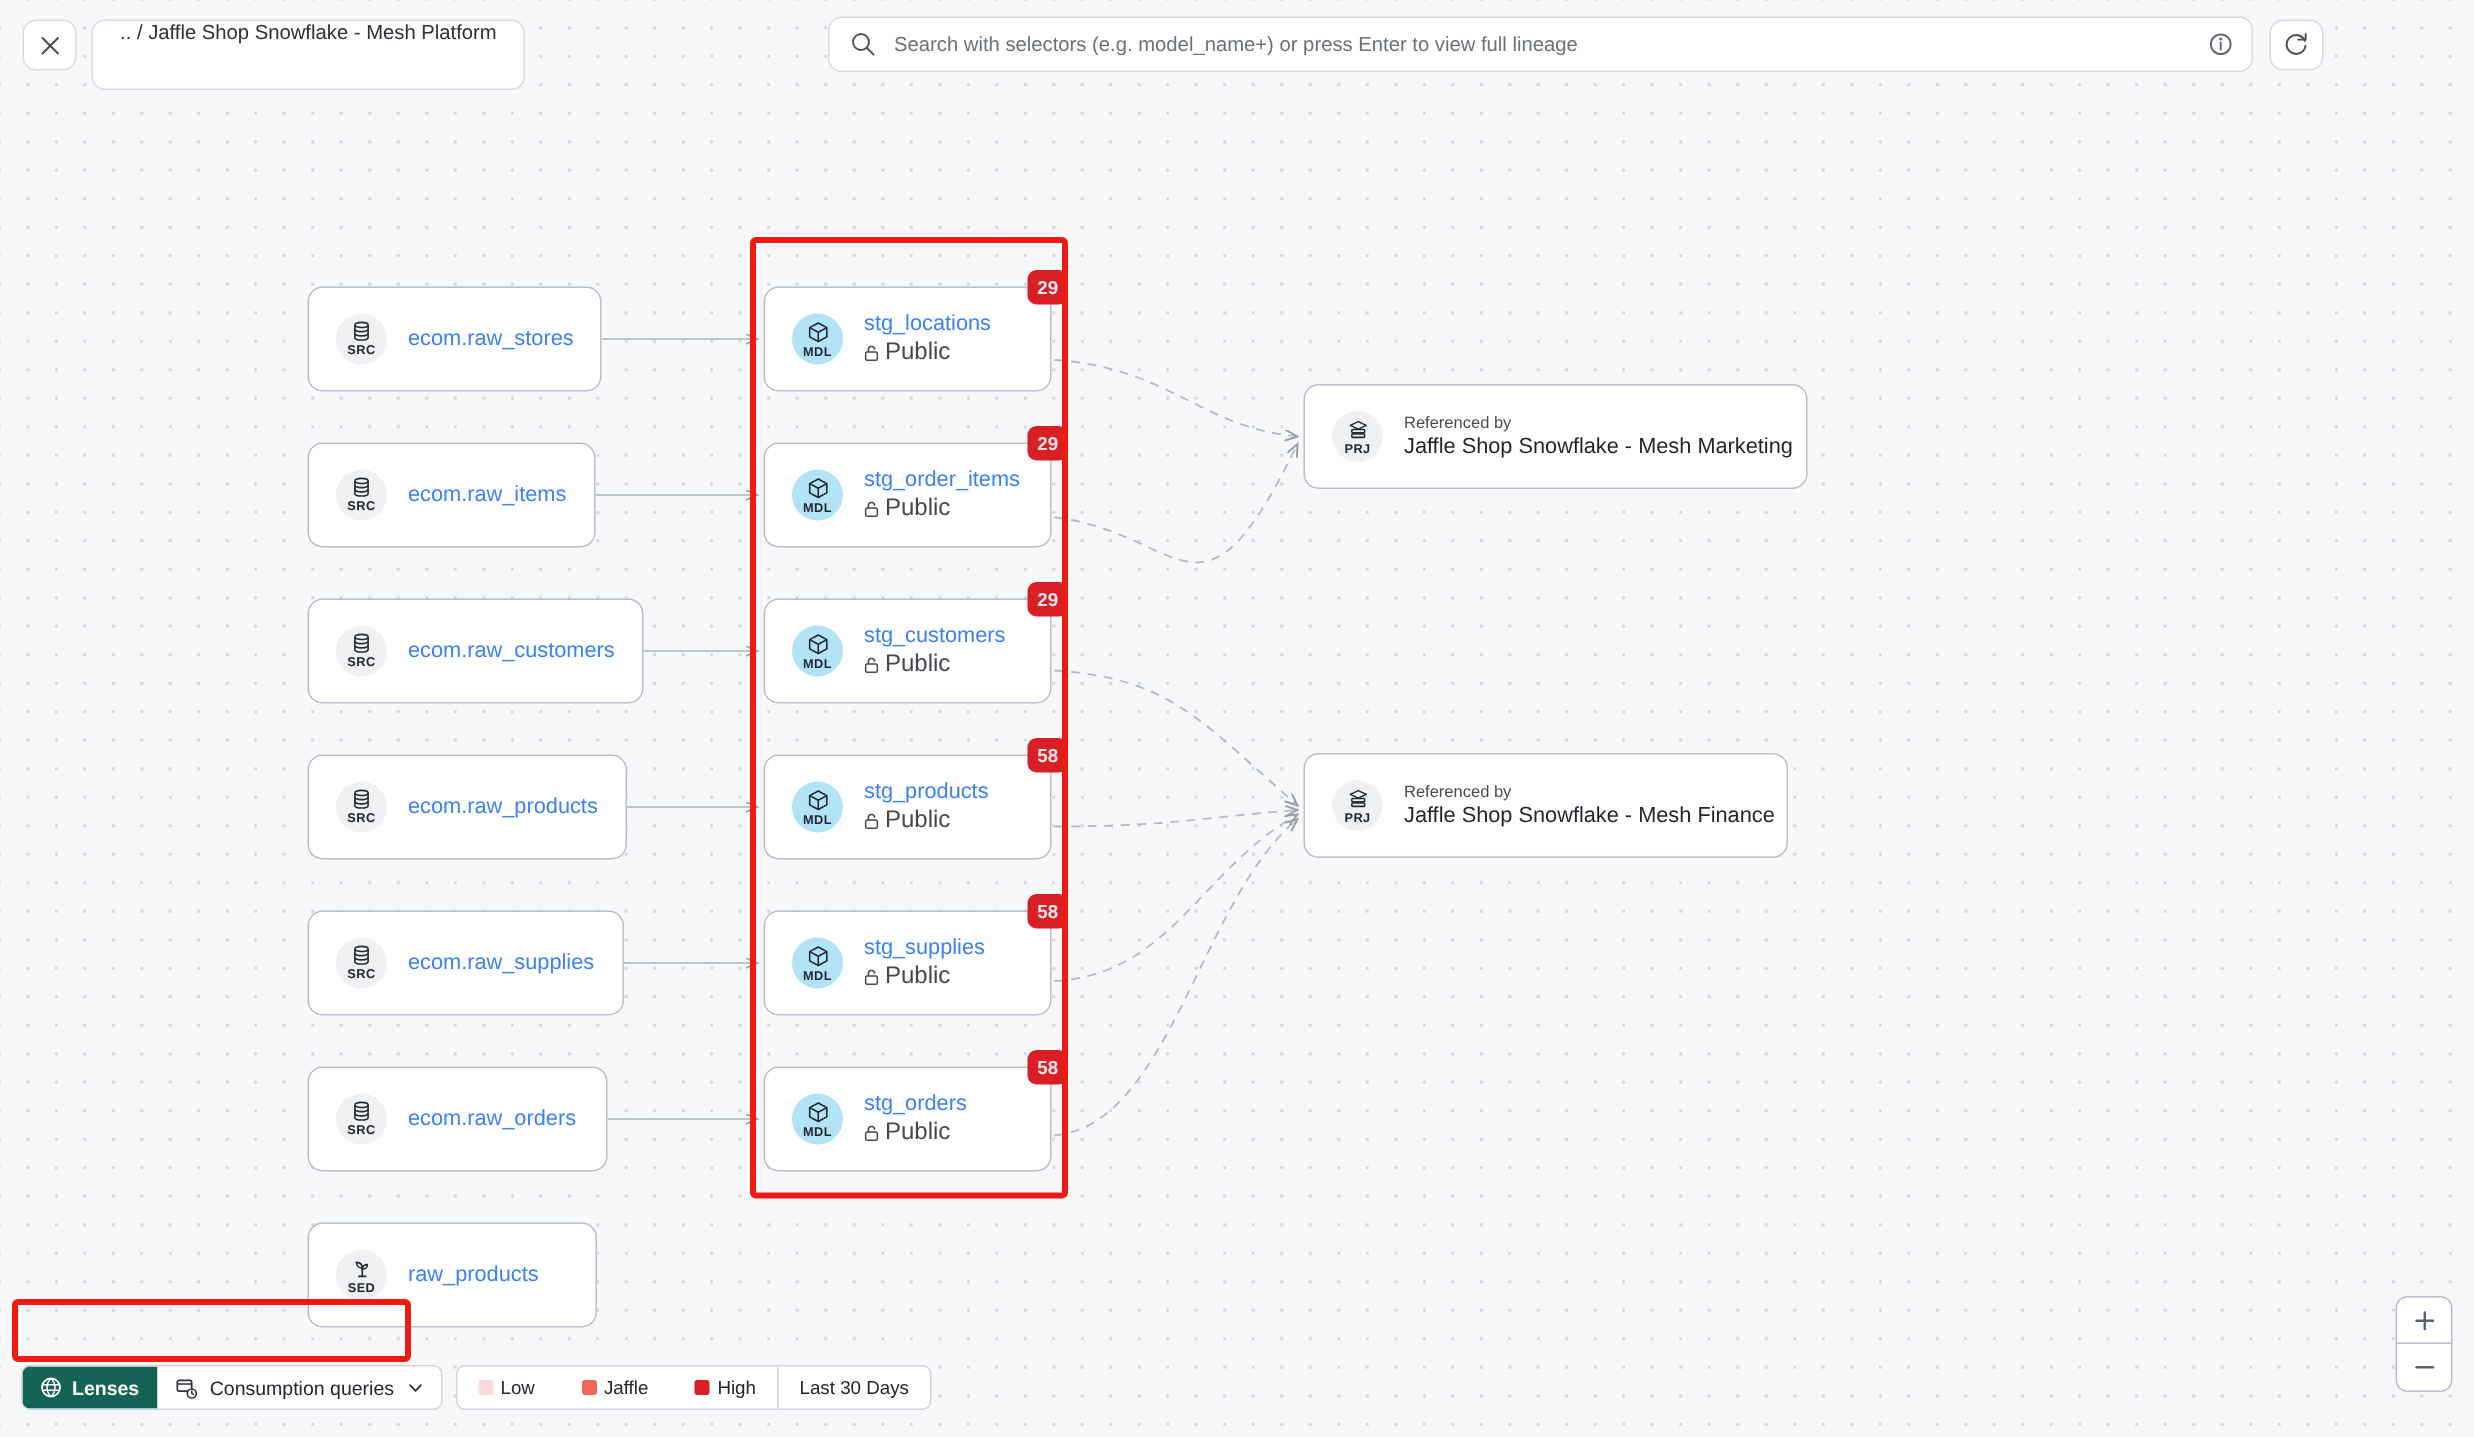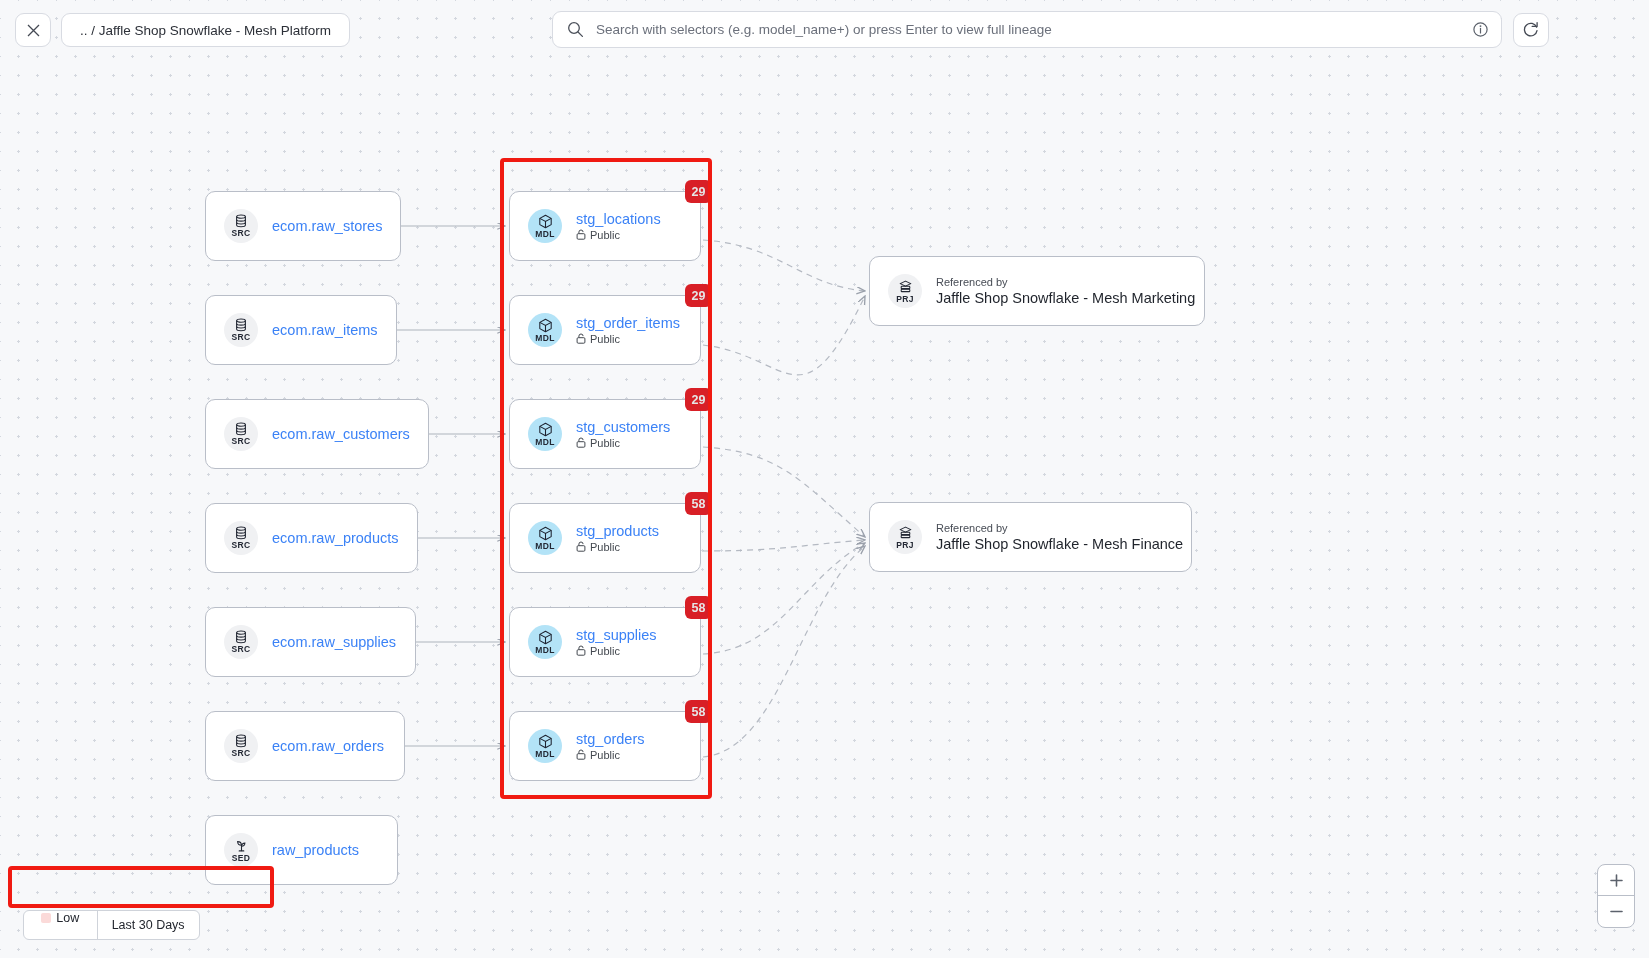--- a/index.html
+++ b/index.html
@@ -28,23 +28,23 @@
     position: absolute;
     background: #ffffff;
     border: 1px solid #d8dbe2;
     border-radius: 9px;
     display: flex; align-items: center; justify-content: center;
     cursor: pointer;
   }
   #close-btn { left: 15px; top: 13px; width: 36px; height: 34px; }
   #refresh-btn { left: 1513px; top: 13px; width: 36px; height: 34px; }
   #breadcrumb {
-    position: absolute; left: 61px; top: 13px; height: 34px;
+    position: absolute; left: 61px; top: 13px; height: 47px;
     background: #ffffff; border: 1px solid #d8dbe2; border-radius: 9px;
-    display: flex; align-items: center; padding: 0 18px;
+    display: flex; align-items: flex-start; padding: 0 18px;
     font-size: 13.5px; color: #2c3038; white-space: nowrap; cursor: pointer;
   }
   #searchbar {
     position: absolute; left: 552px; top: 11px; width: 950px; height: 37px;
     background: #ffffff; border: 1px solid #d8dbe2; border-radius: 9px;
     display: flex; align-items: center; padding: 0 12px 0 14px;
   }
   #searchbar .sinput {
     flex: 1; border: none; outline: none; font-size: 13.5px;
     font-family: "Liberation Sans", sans-serif;
@@ -84,22 +84,22 @@
     gap: 1px;
   }
   .chip.mdl { background: #b3e3f7; }
   .chip .chip-txt {
     font-size: 8.5px; font-weight: 700; letter-spacing: .3px;
     color: #232834; line-height: 1;
   }
   .node-texts { margin-left: 14px; display: flex; flex-direction: column; gap: 2px; }
   .node-title { font-size: 14.5px; color: #3b82f6; white-space: nowrap; }
   .node-sub {
-    font-size: 11px; color: #43484f;
-    display: flex; gap: 4px; white-space: nowrap;
+    font-size: 16px; color: #43484f;
+    display: flex; align-items: center; gap: 4px; white-space: nowrap;
   }
   .node-eyebrow { font-size: 11px; color: #474c55; white-space: nowrap; }
   .node-prjname { font-size: 14.5px; color: #1f232b; white-space: nowrap; }
 
   
   .hl-frame {
     position: absolute;
     border: 4px solid #f01a12;
     border-radius: 4px;
     z-index: 30;
@@ -129,21 +129,21 @@
     display: flex; align-items: center; gap: 8px;
     padding: 0 11px 0 12px; font-size: 13px; color: #22262e; cursor: pointer;
     background: #ffffff;
   }
   #legend-group {
     margin-left: 9px;
     display: flex; align-items: stretch;
     background: #ffffff; border: 1px solid #cfd3da; border-radius: 6px;
   }
   .legend-items {
-    display: flex; align-items: center; gap: 31px; padding: 0 14px; flex-direction: column;
+    display: flex; align-items: center; gap: 31px; padding: 0 14px;
   }
   .legend-item { display: flex; align-items: center; gap: 5px; font-size: 12.5px; color: #22262e; }
   .sw { width: 10px; height: 10px; border-radius: 2px; flex: none; }
   #period-btn {
     border-left: 1px solid #cfd3da;
     display: flex; align-items: center; padding: 0 14px;
     font-size: 12.5px; color: #22262e; cursor: pointer;
   }
 
   
@@ -469,20 +469,41 @@
           <span class="node-eyebrow">Referenced by</span>
           <span class="node-prjname">Jaffle Shop Snowflake - Mesh Finance</span>
         </div>
       </div>
     </div>
 
   <div class="hl-frame" id="hl-models" style="border-color: rgb(240, 26, 18);"></div>
   <div class="hl-frame" id="hl-lenses" style="border-color: rgb(240, 26, 18);"></div>
 
   <div id="bottombar">
+    <div class="bb-group">
+      <div id="lenses-btn" style="background: rgb(20, 99, 86);">
+        <svg class="icon-svg" width="14" height="14" viewBox="0 0 14 14">
+          <circle cx="7" cy="7" r="6" stroke="#ffffff" stroke-width="1.2" fill="none"></circle>
+          <path d="M7,1 C3.5,4 3.5,10 7,13 M7,1 C10.5,4 10.5,10 7,13 M1.2,5.2 L12.8,5.2 M1.2,8.8 L12.8,8.8" stroke="#ffffff" stroke-width="1" fill="none"></path>
+        </svg>
+        <span>Lenses</span>
+      </div>
+      <div id="consumption-btn">
+        <svg class="icon-svg" width="15" height="15" viewBox="0 0 15 15">
+          <rect x="1.2" y="2.2" width="9.6" height="7.2" rx="1.2" stroke="#2b3038" stroke-width="1.1" fill="none"></rect>
+          <path d="M1.2,4.6 L10.8,4.6" stroke="#2b3038" stroke-width="1"></path>
+          <circle cx="10.9" cy="11" r="3" stroke="#2b3038" stroke-width="1.1" fill="#ffffff"></circle>
+          <path d="M10.9,9.4 L10.9,11 L12,11.6" stroke="#2b3038" stroke-width="1" stroke-linecap="round" fill="none"></path>
+        </svg>
+        <span>Consumption queries</span>
+        <svg class="icon-svg" width="12" height="12" viewBox="0 0 12 12">
+          <path d="M2.4,4.4 L6,8.2 L9.6,4.4" stroke="#2b3038" stroke-width="1.2" fill="none" stroke-linecap="round" stroke-linejoin="round"></path>
+        </svg>
+      </div>
+    </div>
 
     <div id="legend-group">
       <div class="legend-items" id="legend-items">
           <div class="legend-item">
             <span class="sw" style="background:#fbdad9"></span>
             <span>Low</span>
           </div>
           <div class="legend-item">
             <span class="sw" style="background:#f4655c"></span>
             <span>Jaffle</span>

